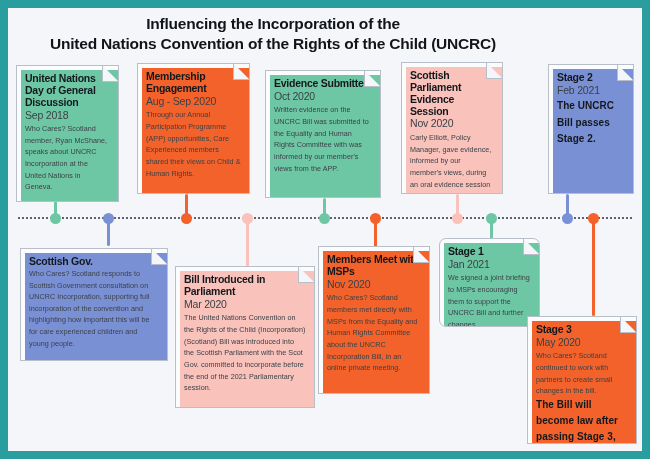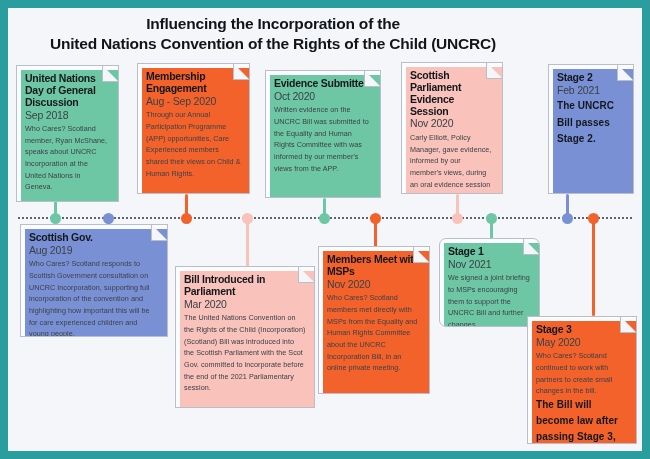--- a/index.html
+++ b/index.html
@@ -212,26 +212,25 @@
   <div class="card" style="left:522px; top:56px; width:86px; height:130px;margin-left:18px;">
     <div class="shadow" style="background:#7a90d4;"></div>
     <div class="fold"></div>
     <div class="card-body">
       <div class="c-title">Stage 2</div>
       <div class="c-date">Feb 2021</div>
       <div class="c-bold">The UNCRC Bill passes Stage 2.</div>
     </div>
   </div>
 
-  <div class="card" style="left:12px; top:216px; width:148px; height:113px;">
+  <div class="card" style="left:12px; top:240px; width:148px; height:113px;">
     <div class="shadow" style="background:#7a90d4;"></div>
     <div class="fold"></div>
     <div class="card-body">
       <div class="c-title">Scottish Gov.</div>
-      <div class="c-date">Aug 2019</div>
       <div class="c-text">Who Cares? Scotland responds to Scottish Government consultation on UNCRC Incorporation, supporting full incorporation of the convention and highlighting how important this will be for care experienced children and young people.</div>
     </div>
   </div>
 
   <div class="card" style="left:167px; top:258px; width:140px; height:142px;">
     <div class="shadow" style="background:#f9c2bb;"></div>
     <div class="fold"></div>
     <div class="card-body">
       <div class="c-title">Bill Introduced in Parliament</div>
       <div class="c-date">Mar 2020</div>
@@ -247,21 +246,21 @@
       <div class="c-date">Nov 2020</div>
       <div class="c-text">Who Cares? Scotland members met directly with MSPs from the Equality and Human Rights Committee about the UNCRC Incorporation Bill, in an online private meeting.</div>
     </div>
   </div>
 
   <div class="card" style="left:431px; top:230px; width:101px; height:89px;border-radius:7px;">
     <div class="shadow" style="background:#6ec7a4;"></div>
     <div class="fold"></div>
     <div class="card-body">
       <div class="c-title">Stage 1</div>
-      <div class="c-date">Nov 2021</div>
+      <div class="c-date">Jan 2021</div>
       <div class="c-text">We signed a joint briefing to MSPs encouraging them to support the UNCRC Bill and further changes.</div>
 
     </div>
   </div>
 
   <div class="card" style="left:519px; top:308px; width:110px; height:128px;">
     <div class="shadow" style="background:#f2622a;"></div>
     <div class="fold"></div>
     <div class="card-body">
       <div class="c-title">Stage 3</div>

